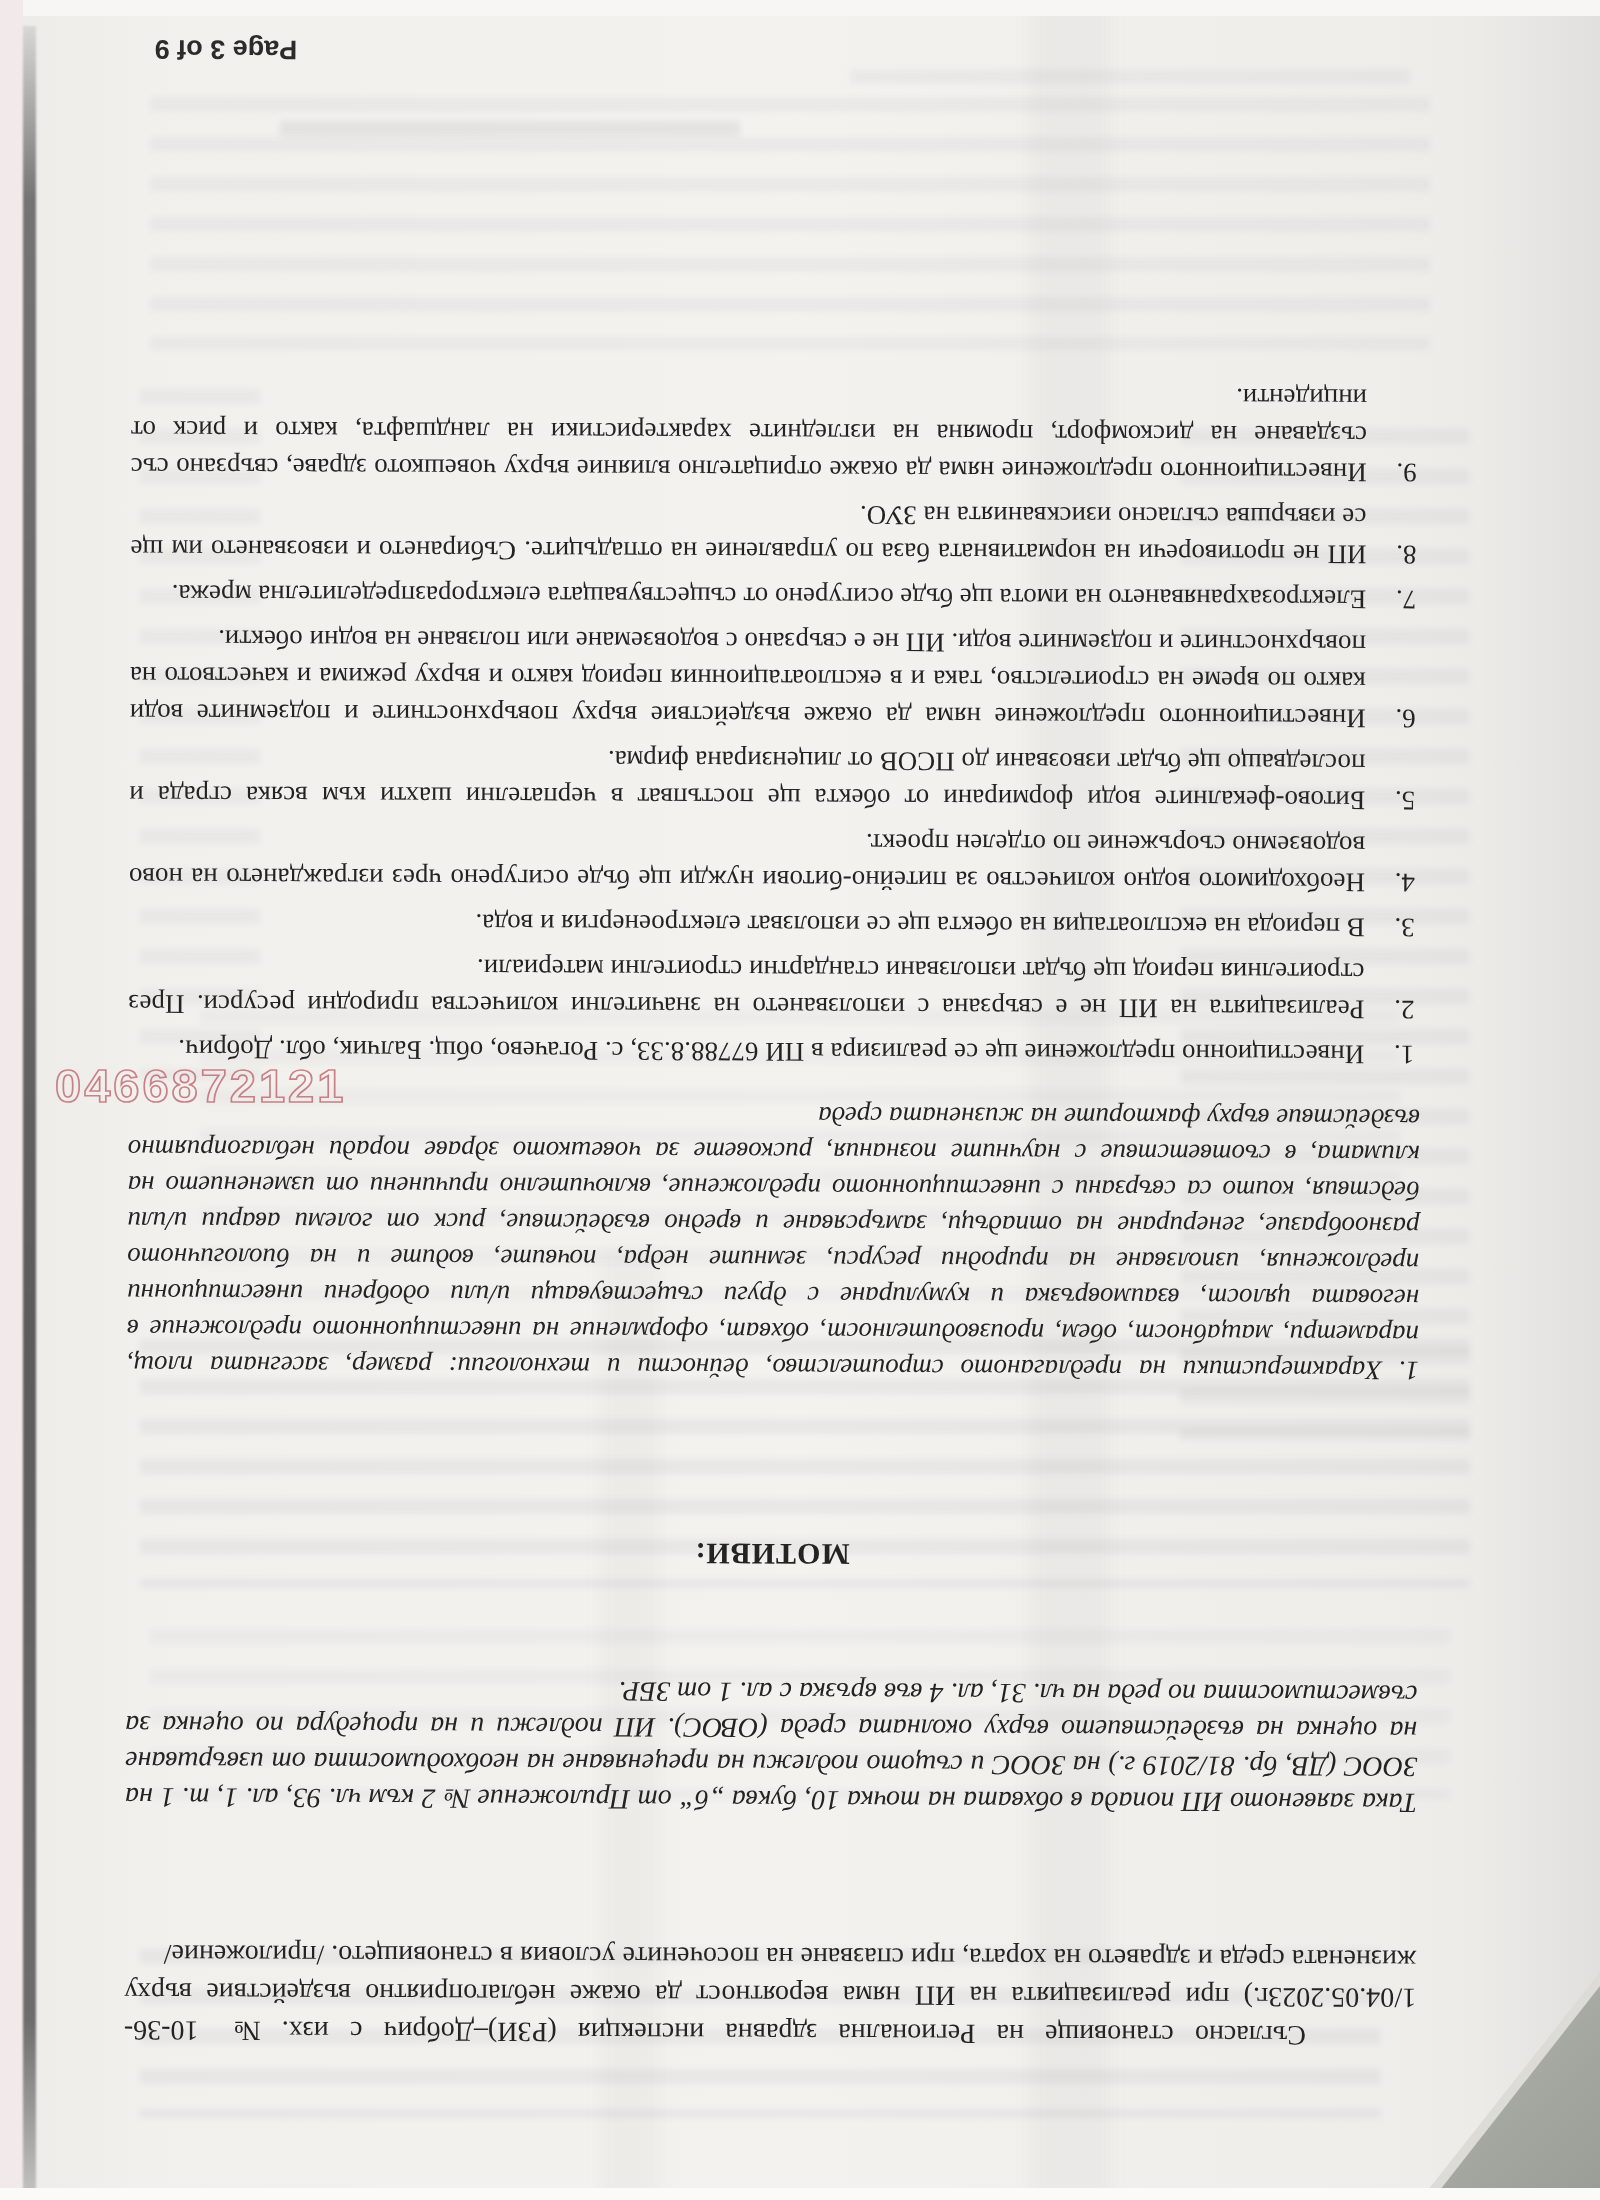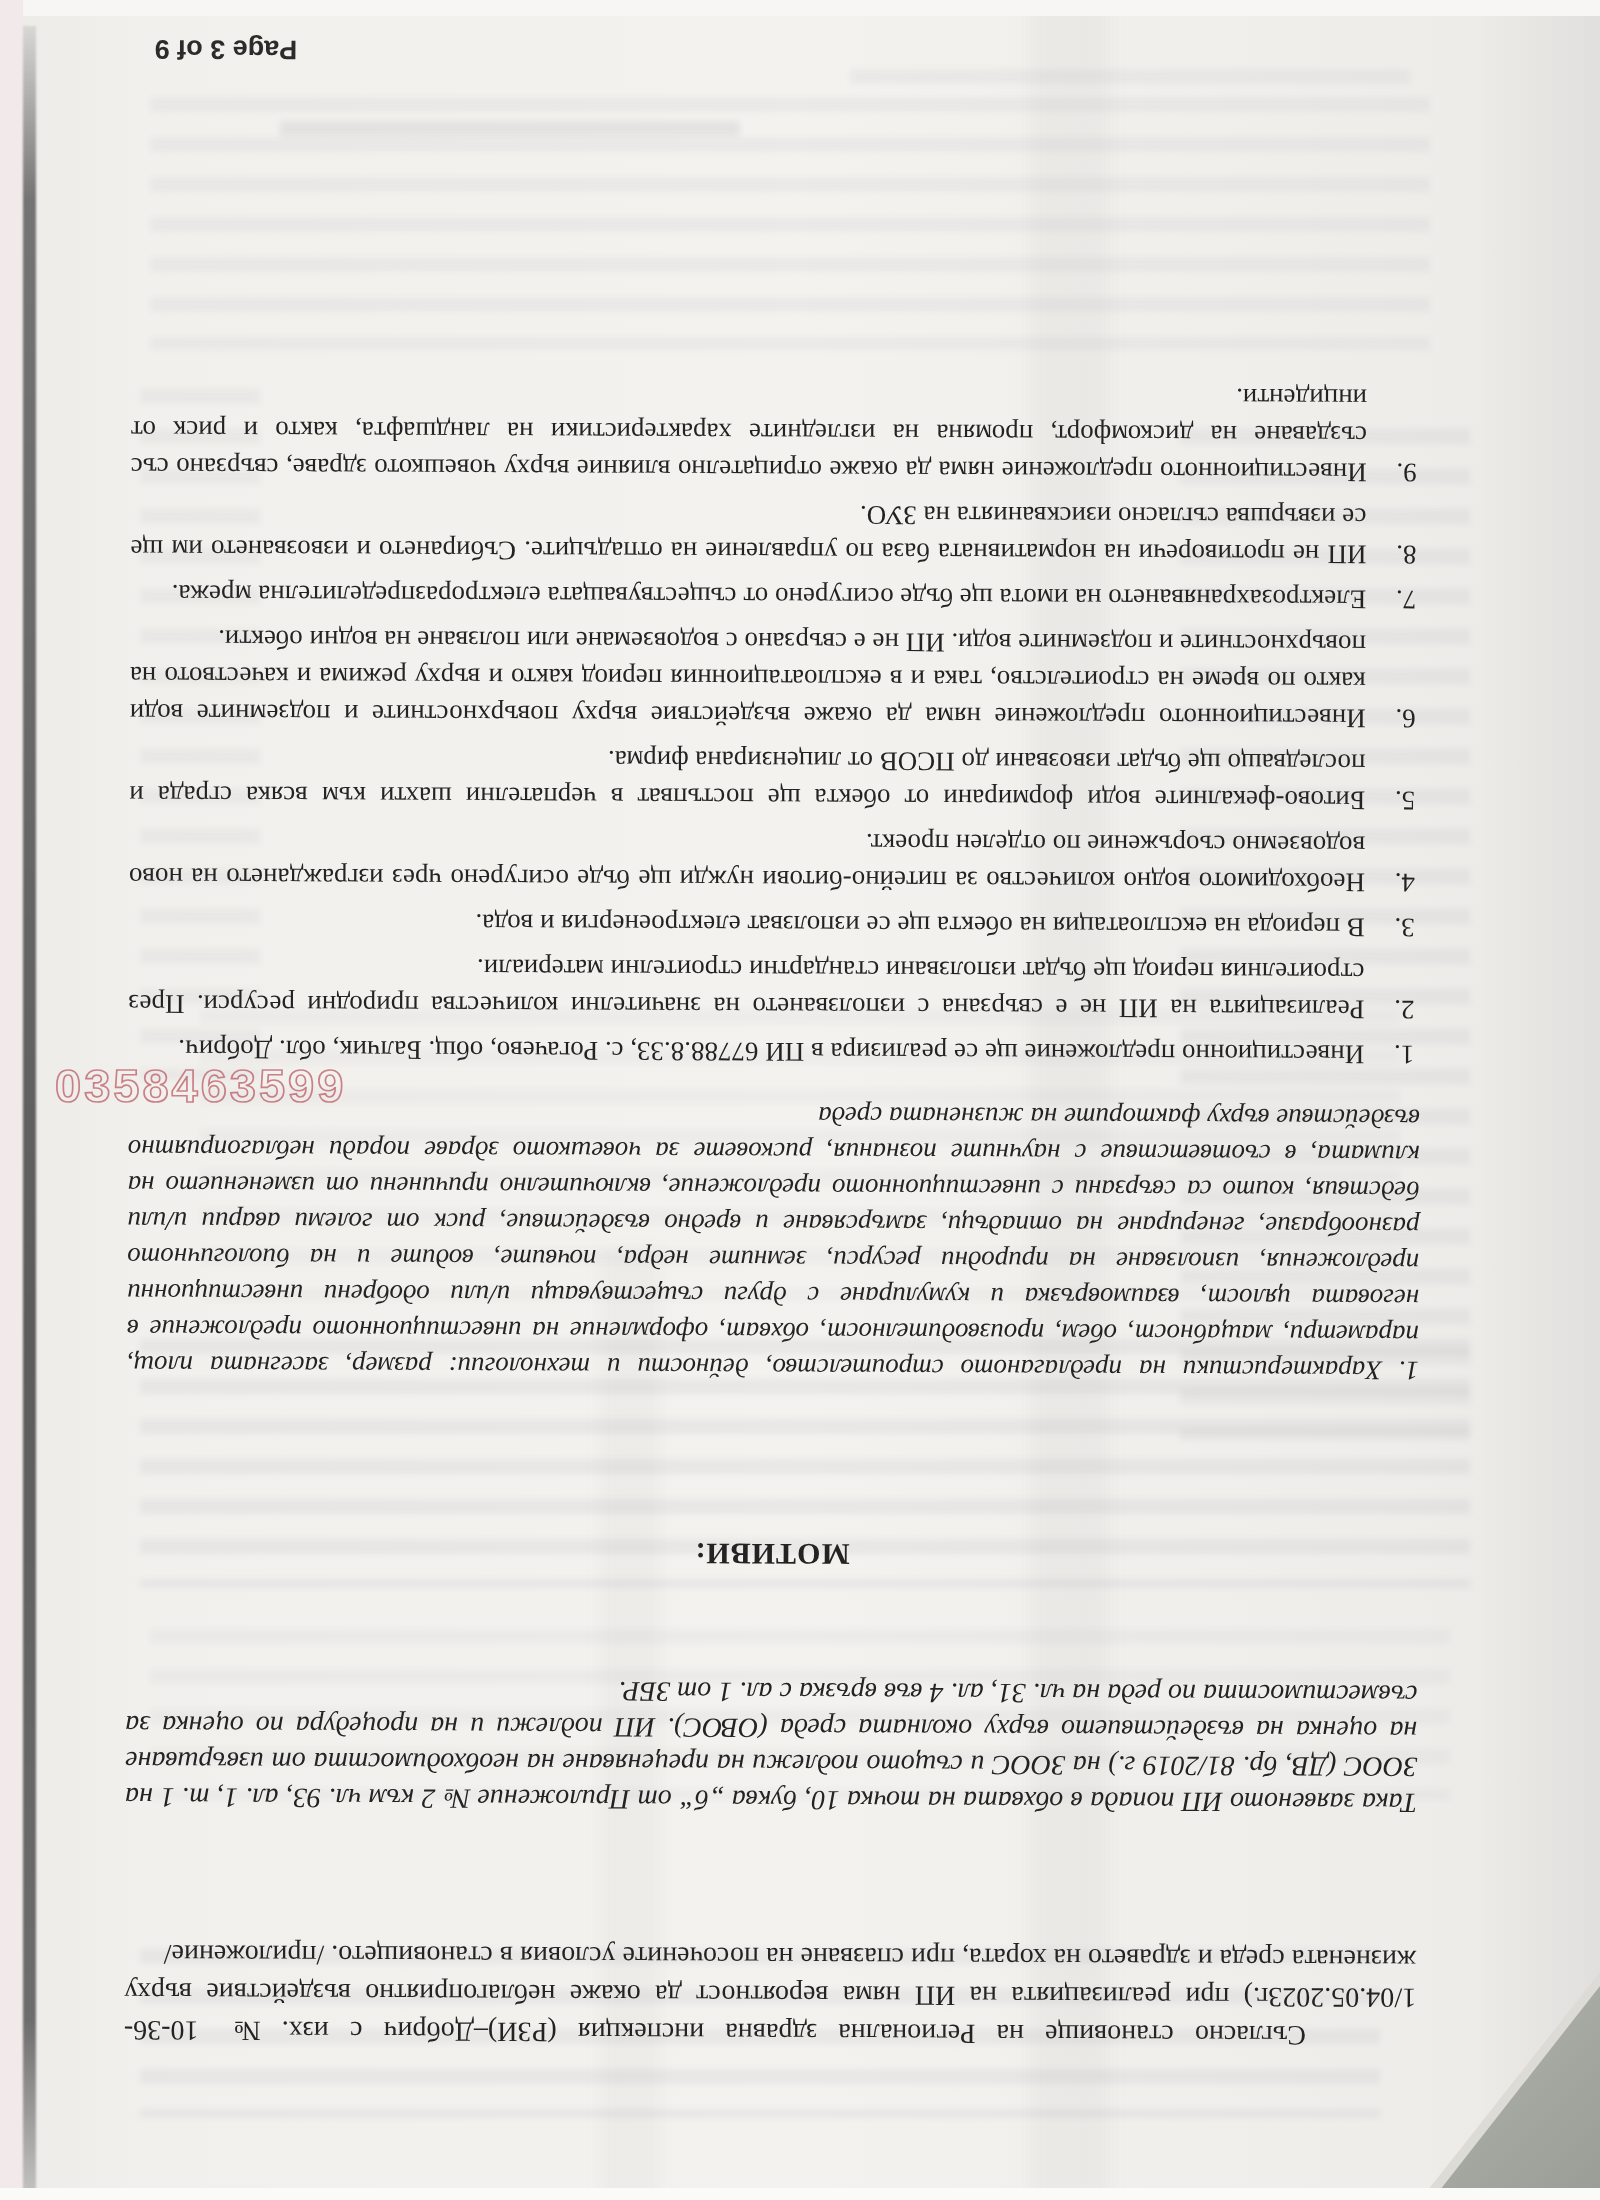--- a/index.html
+++ b/index.html
@@ -106,21 +106,21 @@
         <li>Битово-фекалните води формирани от обекта ще постъпват в черпателни шахти към всяка сграда и последващо ще бъдат извозвани до ПСОВ от лицензирана фирма.</li>
         <li>Инвестиционното предложение няма да окаже въздействие върху повърхностните и подземните води както по време на строителство, така и в експлоатационния период както и върху режима и качеството на повърхностните и подземните води. ИП не е свързано с водовземане или ползване на водни обекти.</li>
         <li>Електрозахраняването на имота ще бъде осигурено от съществуващата електроразпределителна мрежа.</li>
         <li>ИП не противоречи на нормативната база по управление на отпадъците. Събирането и извозването им ще се извършва съгласно изискванията на ЗУО.</li>
         <li>Инвестиционното предложение няма да окаже отрицателно влияние върху човешкото здраве, свързано със създаване на дискомфорт, промяна на изгледните характеристики на ландшафта, както и риск от инциденти.</li>
       </ol>
     </div>
     <div class="footer">Page 3 of 9</div>
   </div>
 
-  <div class="watermark">0358463599</div>
+  <div class="watermark">0466872121</div>
 
   <div class="edge-pink"></div>
   <div class="edge-dark"></div>
   <div class="corner-light"></div>
   <div class="corner"></div>
   <div class="bottom-strip"></div>
 
 </div>
 
 </body></html>

